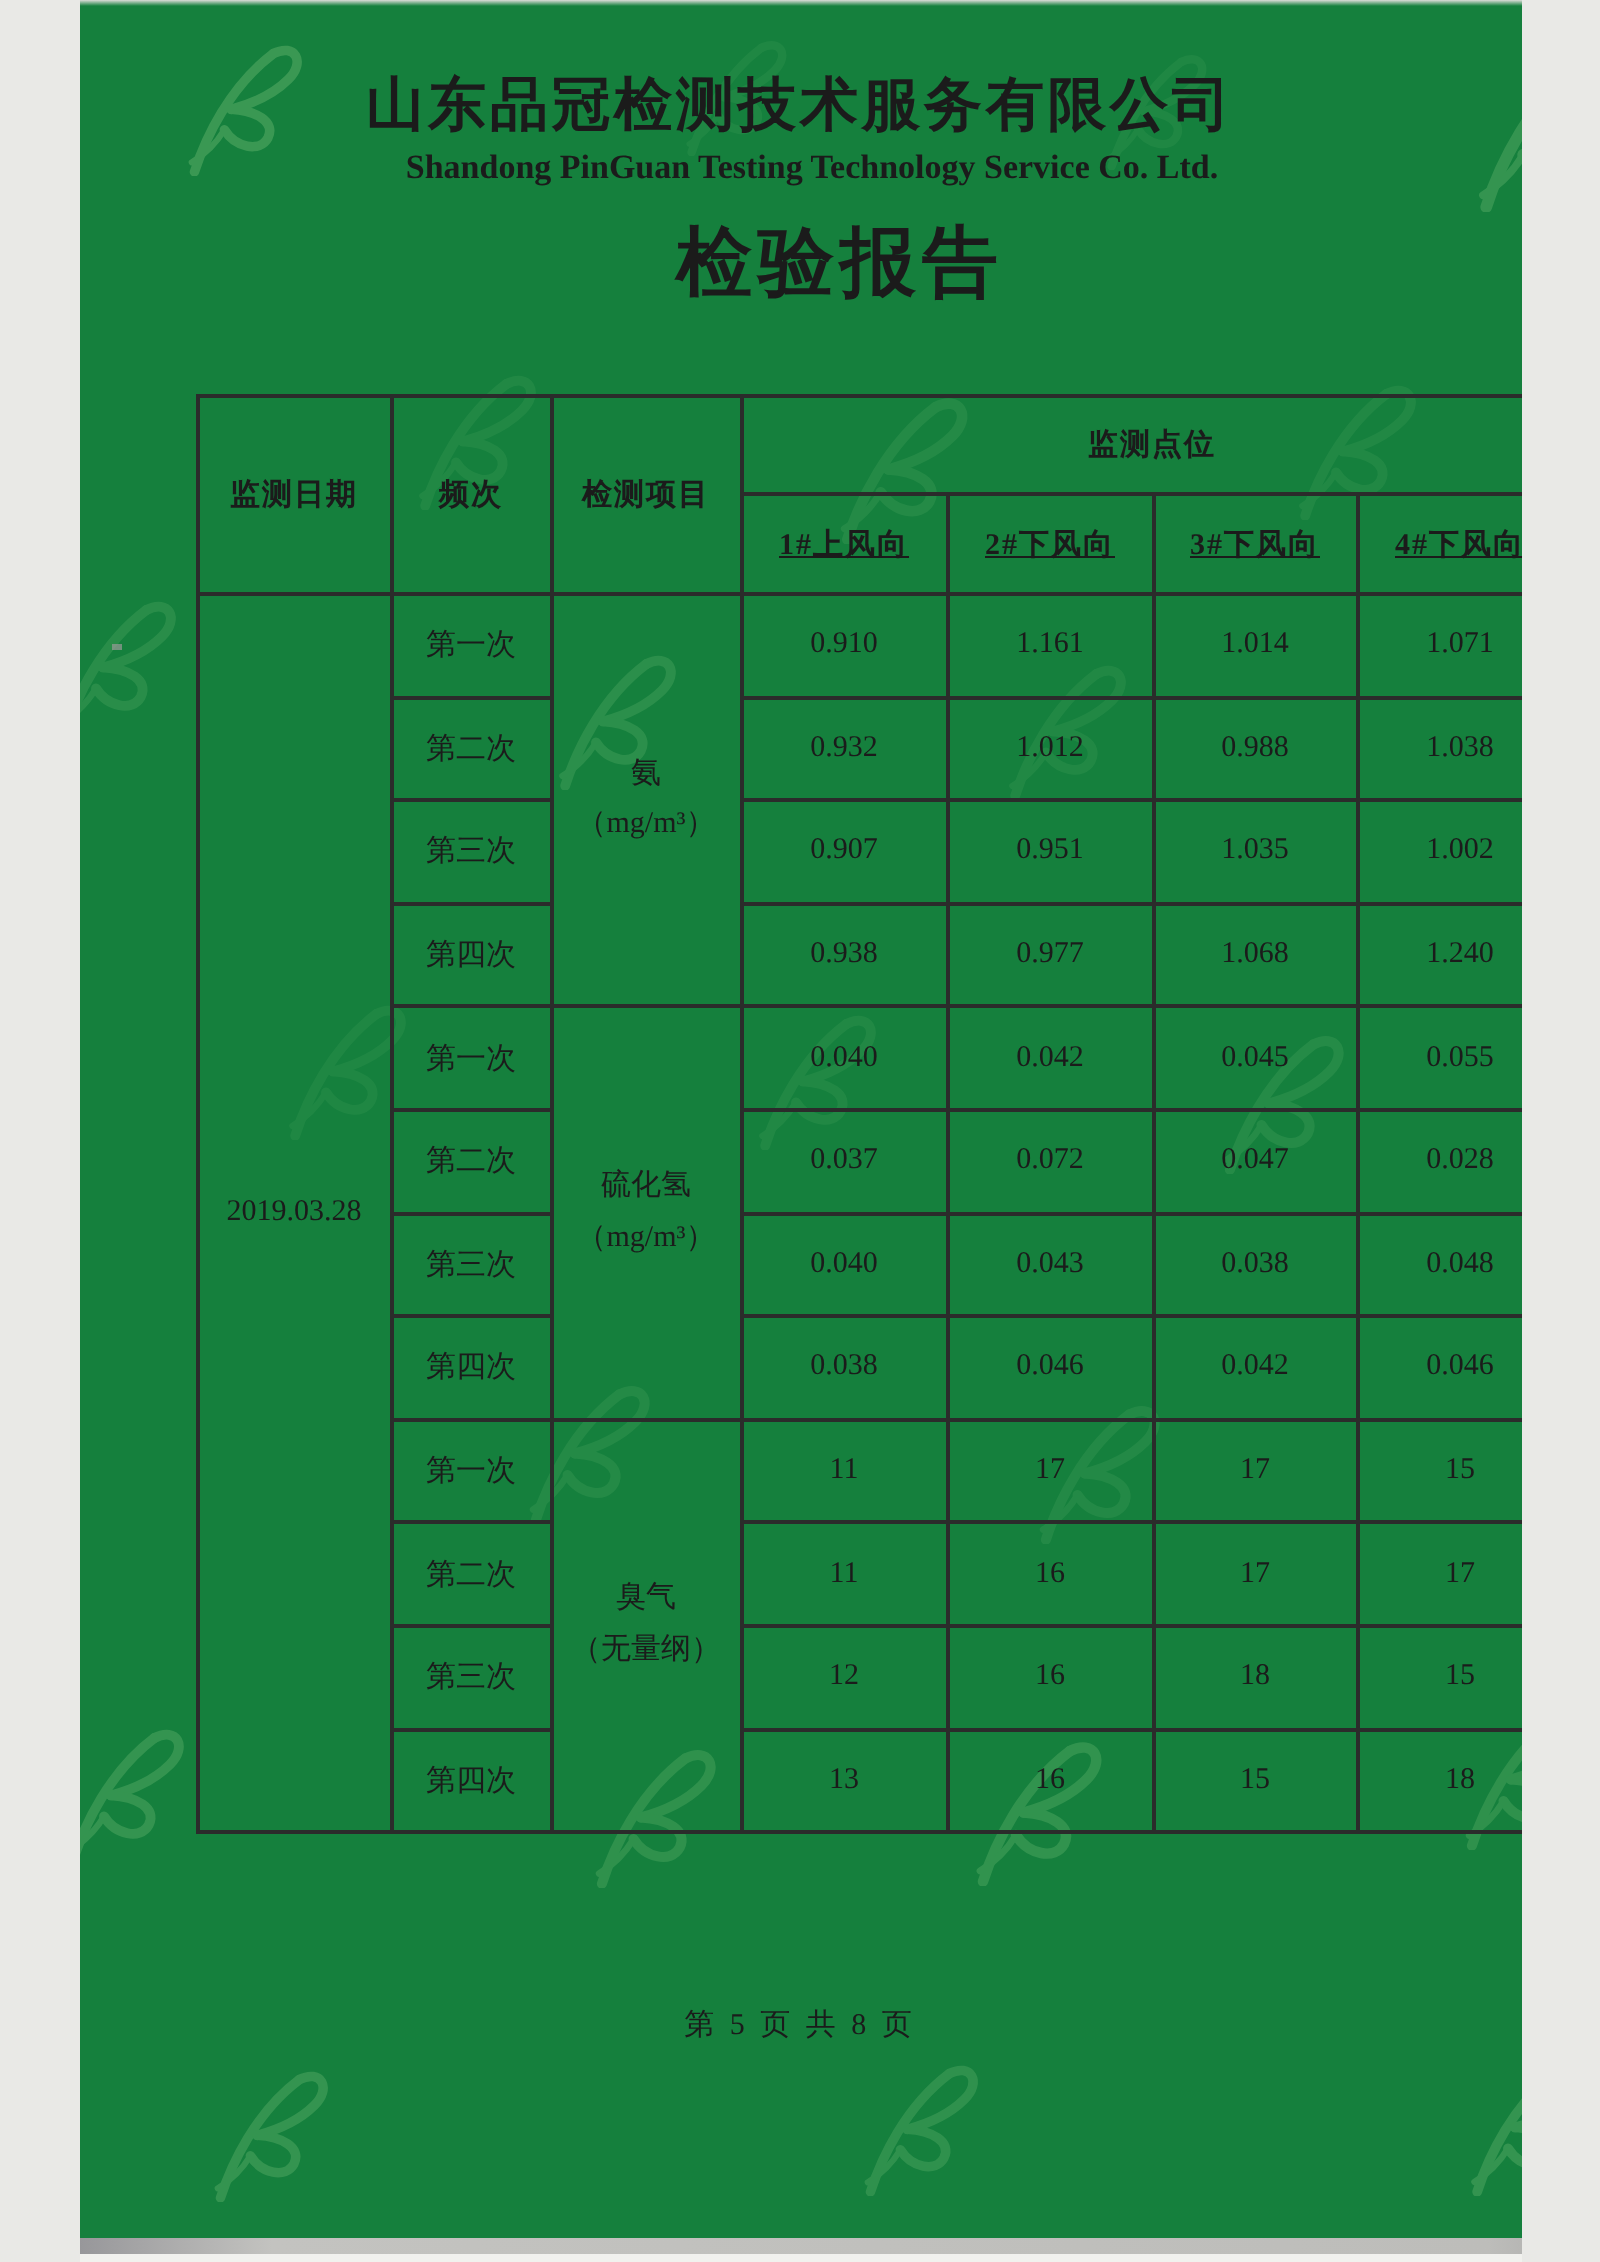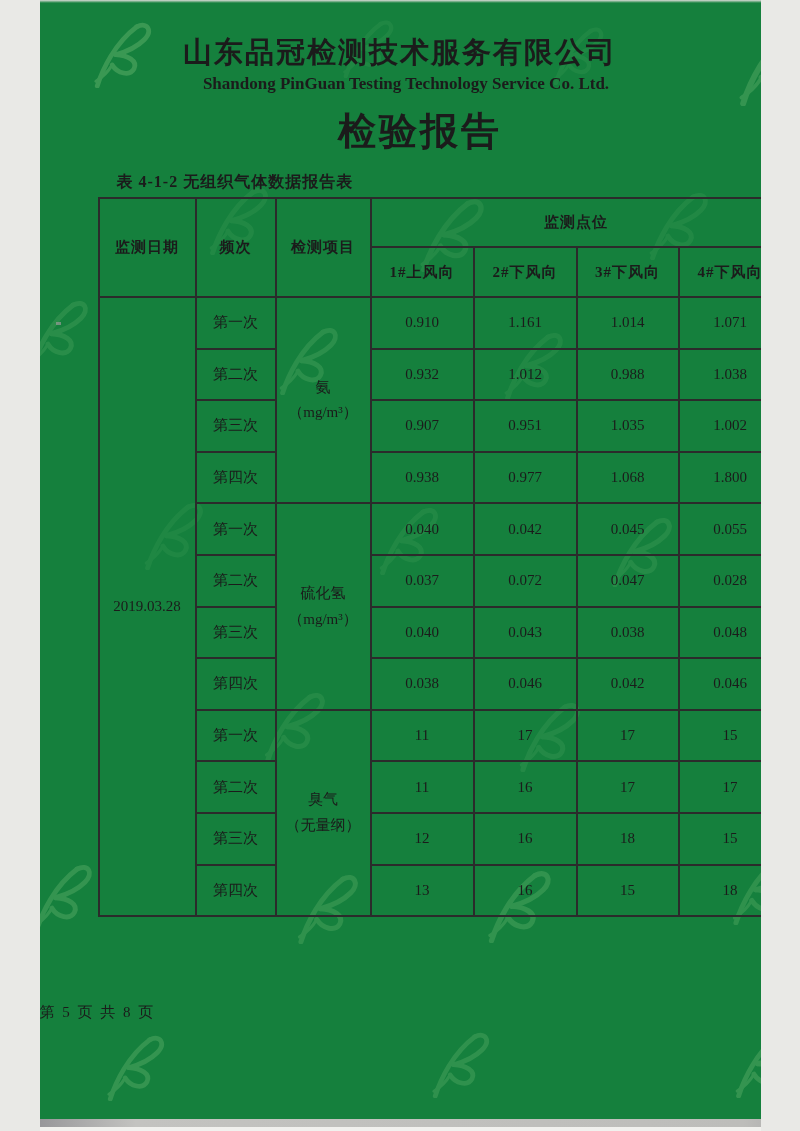--- a/index.html
+++ b/index.html
@@ -31,25 +31,25 @@
     font-size:19px; font-weight:700; letter-spacing:1px; }
 
   .caption { position:absolute; top:172px; left:77px;
     font-size:16px; font-weight:700; letter-spacing:1px; }
 
   
   table.dt { position:absolute; left:58px; top:197px; width:683px;
     border-collapse:collapse; table-layout:fixed; }
   table.dt td { border:2px solid #2b2b2b; text-align:center; vertical-align:middle;
     font-size:15px; overflow:hidden; }
-  tr.h1 { height:49px; } tr.h2 { height:50px; }
+  tr.h1 { height:49px; } tr.h2 { height:50px;text-decoration:underline; }
   tr.dr { height:51.6px; }
   td.hd { font-weight:700; letter-spacing:1px; }
   td.item div { line-height:1.7; }
-  .footer { position:absolute; top:1003px; left:0; width:100%; 
+  .footer { position:absolute; top:1003px; left:0; width:100%; text-align:center;
     font-size:15px; letter-spacing:2px; }
   .speck { position:absolute; left:16px; top:322px; width:5px; height:3px;
     background:#9a9a98; opacity:.7; }
 </style>
 </head>
 <body>
 
 <svg width="0" height="0" style="position:absolute">
   <defs>
     <g id="pglogo" fill="none" stroke="currentColor" stroke-linecap="round">
@@ -139,21 +139,20 @@
   <svg class="wm" style="left:686px;top:1028px;width:70px;height:70px;opacity:.30" viewBox="0 0 100 100">
       <use href="#pglogo"></use>
     </svg>
 
   <div class="speck"></div>
 
   <div class="company-cn">山东品冠检测技术服务有限公司</div>
   <div class="company-en">Shandong PinGuan Testing Technology Service Co. Ltd.</div>
   <div class="title-cn">检验报告</div>
 
-  <div class="caption">表 4-1-2 无组织气体数据报告表</div>
 
   <table class="dt">
     <colgroup>
       <col style="width:97px">
         <col style="width:80px">
         <col style="width:95px">
       <col style="width:103px">
         <col style="width:103px">
         <col style="width:102px">
         <col style="width:103px">
@@ -196,21 +195,21 @@
         <td>0.907</td>
         <td>0.951</td>
         <td>1.035</td>
         <td>1.002</td>
       </tr>
       <tr class="dr">
         <td>第四次</td>
         <td>0.938</td>
         <td>0.977</td>
         <td>1.068</td>
-        <td>1.800</td>
+        <td>1.240</td>
       </tr>
 
       <tr class="dr">
         <td>第一次</td>
         <td class="item" rowspan="4">
           <div>硫化氢</div>
           <div>（mg/m³）</div>
         </td>
         <td>0.040</td>
         <td>0.042</td>

